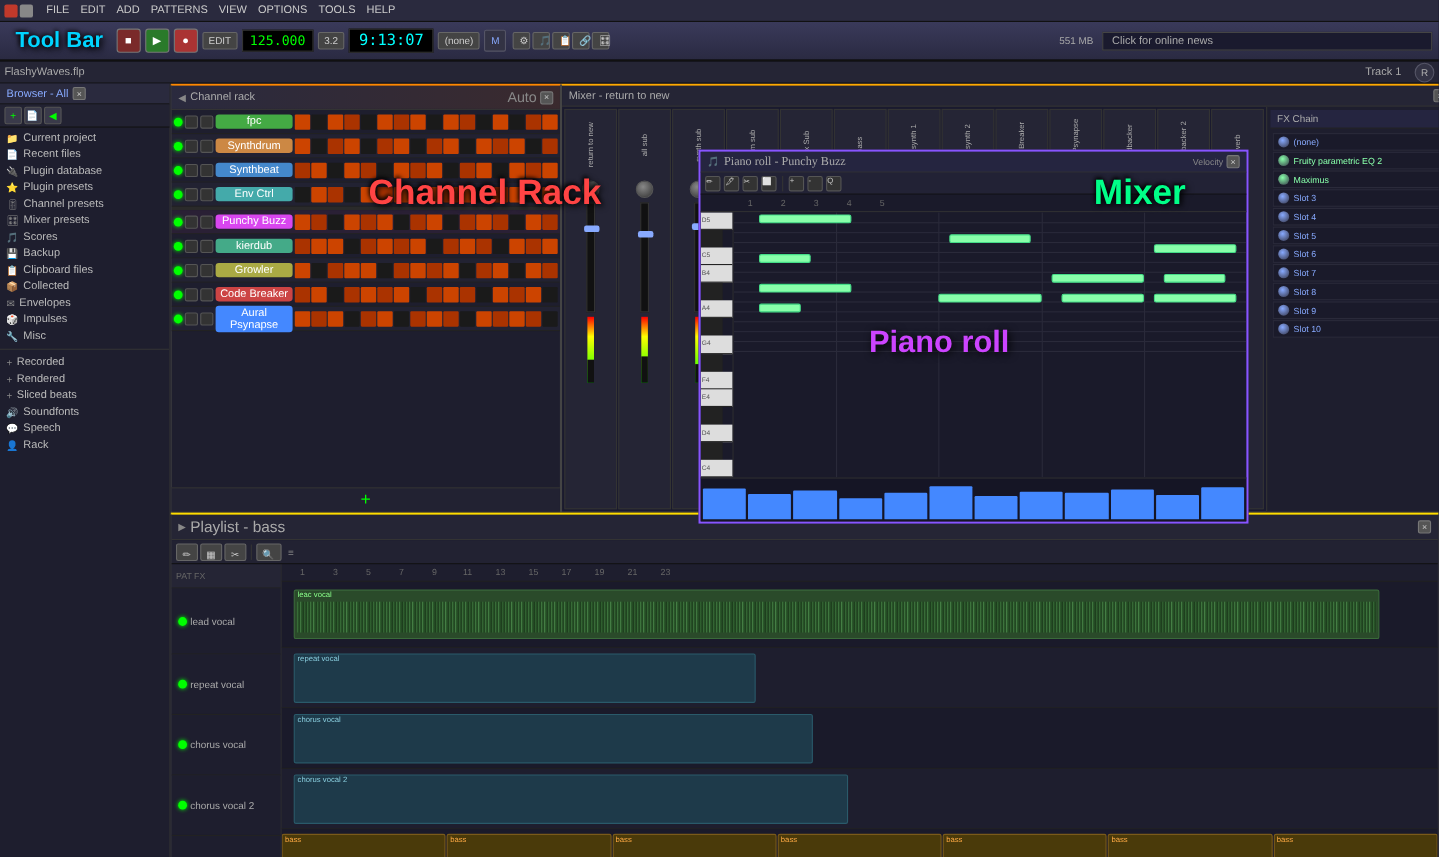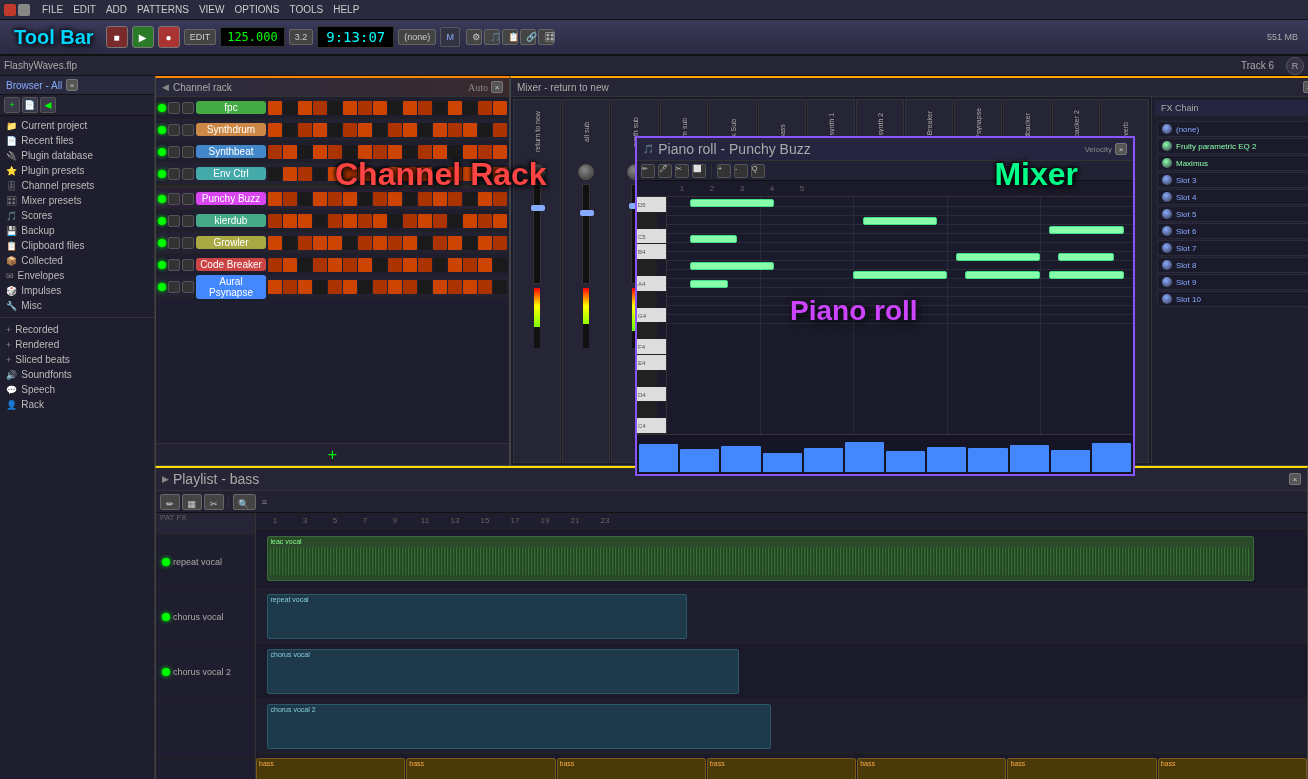--- a/index.html
+++ b/index.html
@@ -568,20 +568,21 @@
       background: #1e1e2e;
       border-right: 1px solid #333;
       display: flex;
       flex-direction: column;
     }
     .track-header-row {
       height: 22px;
       background: #252535;
       border-bottom: 1px solid #222;
       display: flex;
+      align-items: center;
       padding: 0 4px;
       font-size: 9px;
       color: #aaa;
     }
     .track-label {
       height: 60px;
       background: #1e1e2e;
       border-bottom: 1px solid #222;
       display: flex;
       align-items: center;
@@ -694,25 +695,26 @@
   <div style="width:20px; height:20px; background:#334; border:1px solid #556; border-radius:2px; display:flex; align-items:center; justify-content:center; cursor:pointer; color:#88aaff; font-size:9px;">M</div>
   <div style="display:flex; gap:2px; margin: 0 2px;">
     <div class="toolbar-btn" style="width:16px;">⚙</div>
     <div class="toolbar-btn" style="width:16px;">🎵</div>
     <div class="toolbar-btn" style="width:16px;">📋</div>
     <div class="toolbar-btn" style="width:16px;">🔗</div>
     <div class="toolbar-btn" style="width:16px;">🎛</div>
   </div>
   <div class="toolbar-spacer"></div>
   <div style="font-size:9px; color:#aaa; margin-right:4px;">551 MB</div>
+  <div class="news-area">Click for online news</div>
 </div>
 
 <div class="info-bar">
   <span>FlashyWaves.flp</span>
-  <span style="margin-left:auto; margin-right:6px;">Track 6</span>
+  <span style="margin-left:auto; margin-right:6px;">Track 1</span>
   <div style="width:18px; height:18px; background:#334; border:1px solid #556; border-radius:50%; display:flex; align-items:center; justify-content:center; color:#aaa; font-size:9px;">R</div>
 </div>
 
 <div class="main-area">
 
   <div class="browser-panel">
     <div class="browser-header">
       <span>Browser - All</span>
       <div class="panel-close-btn">×</div>
     </div>
@@ -806,21 +808,21 @@
 
     <div class="top-panels">
 
       <div class="channel-rack">
         <div class="channel-rack-header">
           <div style="display:flex; align-items:center; gap:4px;">
             <span style="color:#888; font-size:9px;">◀</span>
             <span style="font-size:10px; color:#aaa;">Channel rack</span>
           </div>
           <div style="display:flex; align-items:center; gap:3px;">
-            <span style="font-size:10px; color:#888;font-family:Liberation Serif, serif;">Auto</span>
+            <span style="font-size:13px; color:#888;">Auto</span>
             <div class="panel-close-btn">×</div>
           </div>
         </div>
         <div class="channel-list">
 
           <div class="channel-row">
             <span class="led led-green"></span>
             <div class="ch-btn-small"></div>
             <div class="ch-btn-small"></div>
             <div class="ch-name" style="background:#44aa44;">fpc</div>
@@ -1242,21 +1244,21 @@
             </div>
           </div>
         </div>
       </div>
     </div>
 
     <div class="piano-roll">
       <div class="piano-roll-header">
         <div style="display:flex; align-items:center; gap:4px;">
           <span style="color:#88aaff; font-size:9px;">🎵</span>
-          <span style="font-size:14px;">Piano roll - Punchy Buzz</span>
+          <span style="font-size:11px;font-family:Liberation Serif, serif;">Piano roll - Punchy Buzz</span>
         </div>
         <div style="display:flex; gap:3px; align-items:center;">
           <span style="font-size:8px; color:#888;">Velocity</span>
           <div class="panel-close-btn">×</div>
         </div>
       </div>
       <div class="piano-roll-toolbar">
         <div class="pr-btn">✏</div>
         <div class="pr-btn">🖊</div>
         <div class="pr-btn">✂</div>
@@ -1368,20 +1370,24 @@
         <div style="width:1px; height:14px; background:#333; margin:0 2px;"></div>
         <div class="toolbar-btn" style="font-size:9px; height:16px; line-height:14px;">🔍</div>
         <span style="font-size:9px; color:#888; margin-left:4px;">≡</span>
       </div>
       <div class="playlist-content">
 
         <div class="playlist-tracks">
           <div class="track-header-row">
             <span style="font-size:8px; color:#666;">PAT FX</span>
           </div>
+          <div class="track-label">
+            <div class="led led-green" style="margin-right:3px;"></div>
+            <span>lead vocal</span>
+          </div>
           <div class="track-label" style="height:55px;">
             <div class="led led-green" style="margin-right:3px;"></div>
             <span>repeat vocal</span>
           </div>
           <div class="track-label" style="height:55px;">
             <div class="led led-green" style="margin-right:3px;"></div>
             <span>chorus vocal</span>
           </div>
           <div class="track-label" style="height:55px;">
             <div class="led led-green" style="margin-right:3px;"></div>

